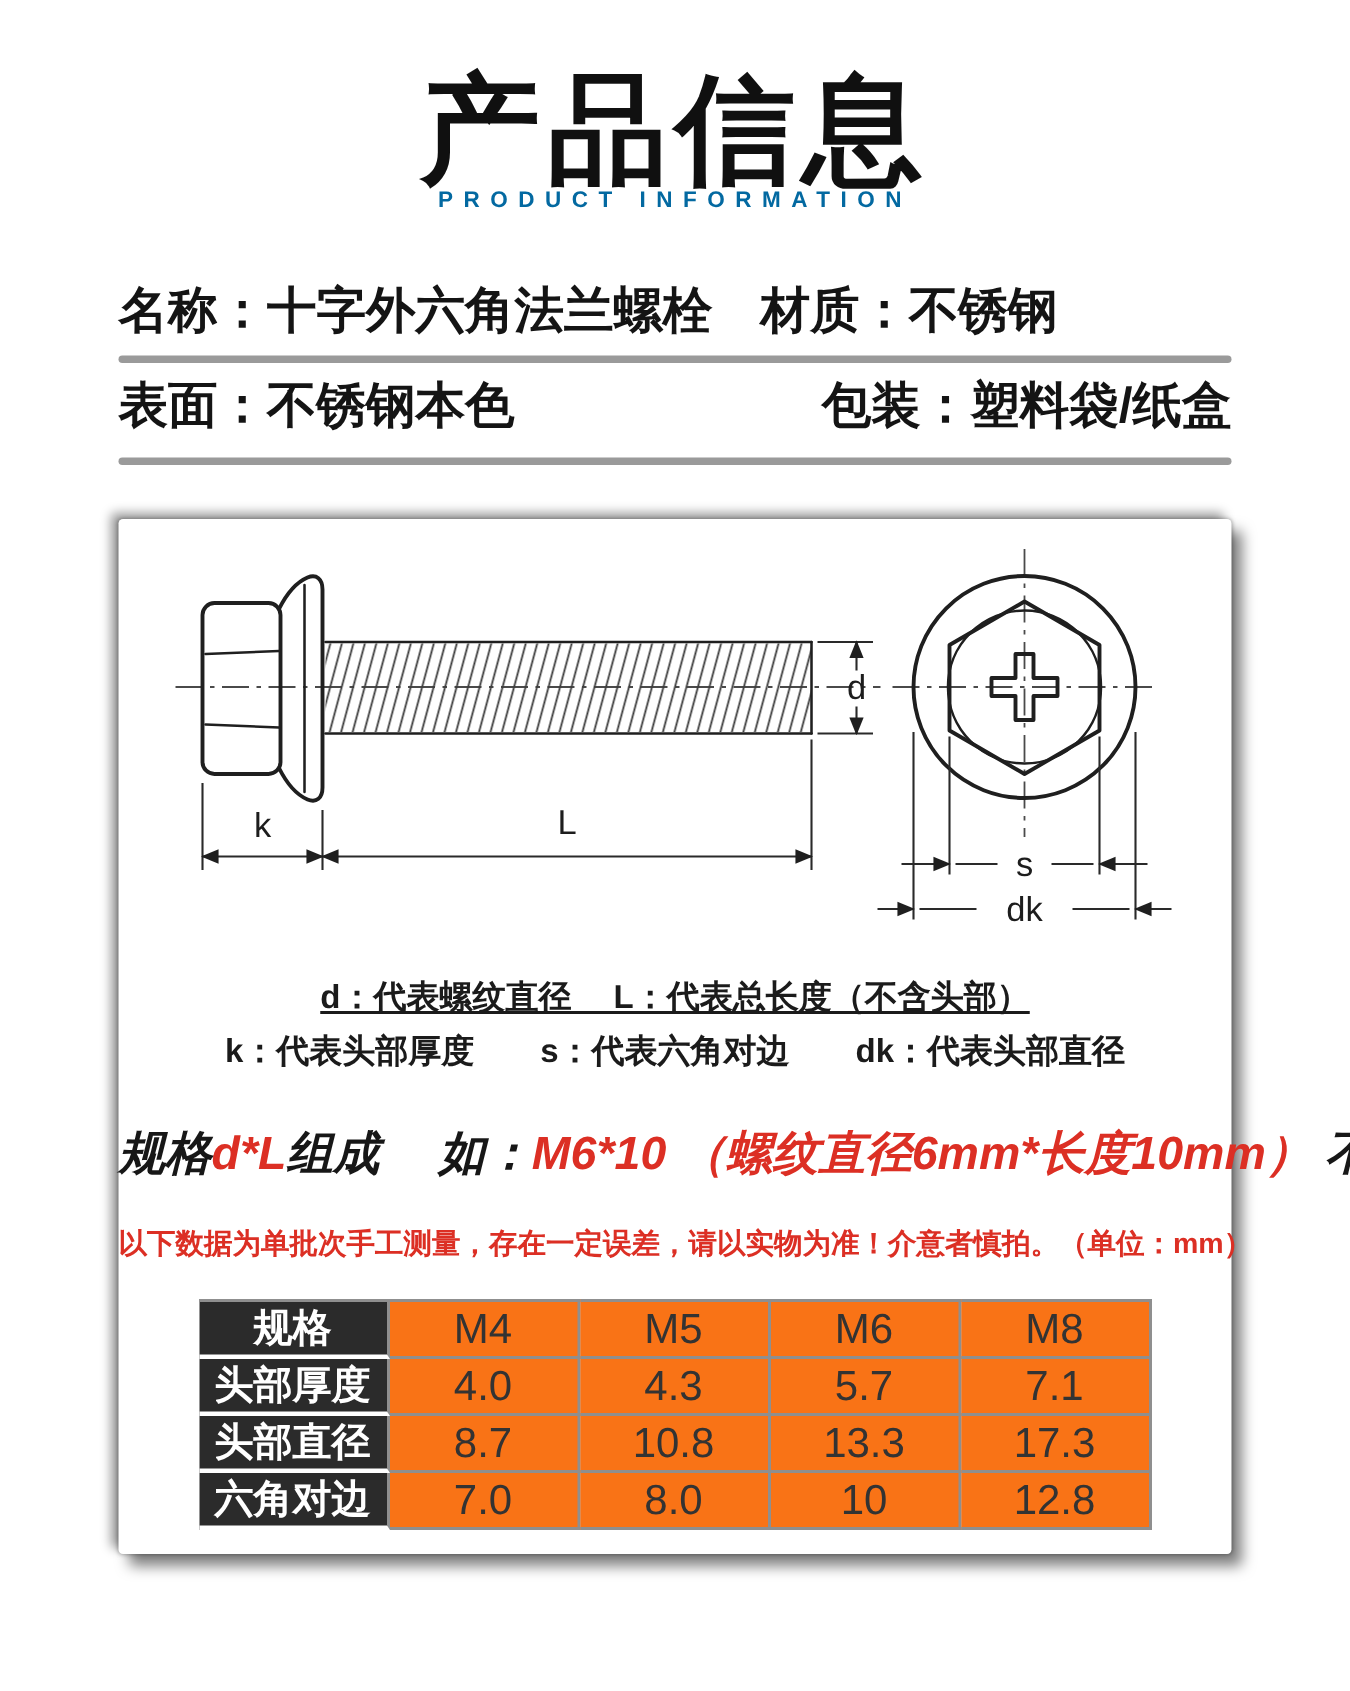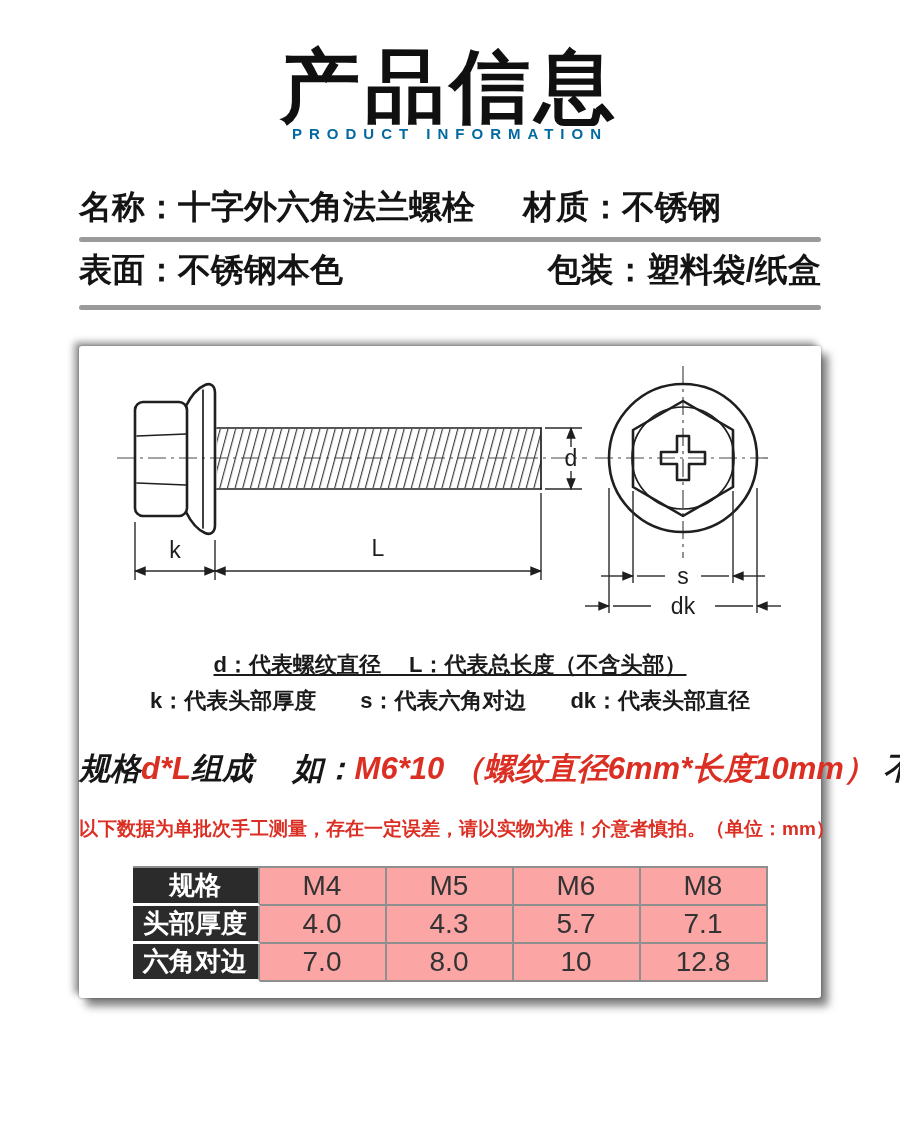--- a/index.html
+++ b/index.html
@@ -9,21 +9,21 @@
 
   
   .header { text-align:center; padding-top:42px; }
   .title { font-size:80px; font-weight:900; letter-spacing:5px; color:#101010; line-height:1.12; }
   .subtitle { font-size:15px; font-weight:700; letter-spacing:7px; color:#0369a1; margin-top:-7px; }
 
   
   .info { margin:0 79px; }
   .info-row { display:flex; align-items:baseline; font-size:33px; font-weight:600;
     color:#141414; white-space:nowrap; line-height:1.3; }
-  .info-row.row1 { margin-top:44px; gap:48px; }
+  .info-row.row1 { margin-top:44px; gap:32px; }
   .info-row.row2 { margin-top:7px; justify-content:space-between; }
   .divider { height:5px; background:#9a9a9a; border-radius:3px; }
   .divider.d1 { margin-top:9px; }
   .divider.d2 { margin-top:13px; }
 
   
   .frame { margin:36px 79px 0; width:742px; background:#ffffff; border-radius:3px;
     padding:4px 0 16px;
     box-shadow:-5px -4px 7px rgba(0,0,0,.40), 7px 8px 9px rgba(0,0,0,.50), 0 0 3px rgba(0,0,0,.35); }
 
@@ -39,21 +39,21 @@
   .legend.l2 { margin-top:5px; }
 
   .spec-line { text-align:right; font-size:31px; font-weight:700; color:#171717; margin-top:31px; white-space:nowrap;font-style:italic; }
   .spec-line .red { color:#dc2f24; }
 
   .note { text-align:left; font-size:19px; font-weight:700; color:#dc2f24; margin-top:26px; white-space:nowrap; }
 
   
   .spec-table { margin:24px auto 0; border-collapse:separate; border-spacing:0; table-layout:fixed; }
   .spec-table td { width:127px; height:34px; text-align:center; vertical-align:middle;
-    font-size:28px; color:#333333; background:#fca5a5;
+    font-size:28px; color:#333333; background:#f97316;
     border-right:2px solid #8f8f8f; border-bottom:2px solid #8f8f8f; }
   .spec-table tr.first td { border-top:2px solid #8f8f8f; }
   .spec-table td.rowhead { background:#2b2b2b; color:#ffffff; font-size:26px; font-weight:600;
     border-top:none; border-bottom:3px solid #ffffff; border-right:2px solid #8f8f8f; }
 </style>
 </head>
 <body>
 
 <div class="page">
 
@@ -156,20 +156,27 @@
           <td>M8</td>
         </tr>
         <tr>
           <td class="rowhead">头部厚度</td>
           <td>4.0</td>
           <td>4.3</td>
           <td>5.7</td>
           <td>7.1</td>
         </tr>
         <tr>
+          <td class="rowhead">头部直径</td>
+          <td>8.7</td>
+          <td>10.8</td>
+          <td>13.3</td>
+          <td>17.3</td>
+        </tr>
+        <tr>
           <td class="rowhead">六角对边</td>
           <td>7.0</td>
           <td>8.0</td>
           <td>10</td>
           <td>12.8</td>
         </tr>
       </tbody>
     </table>
 
   </div>

